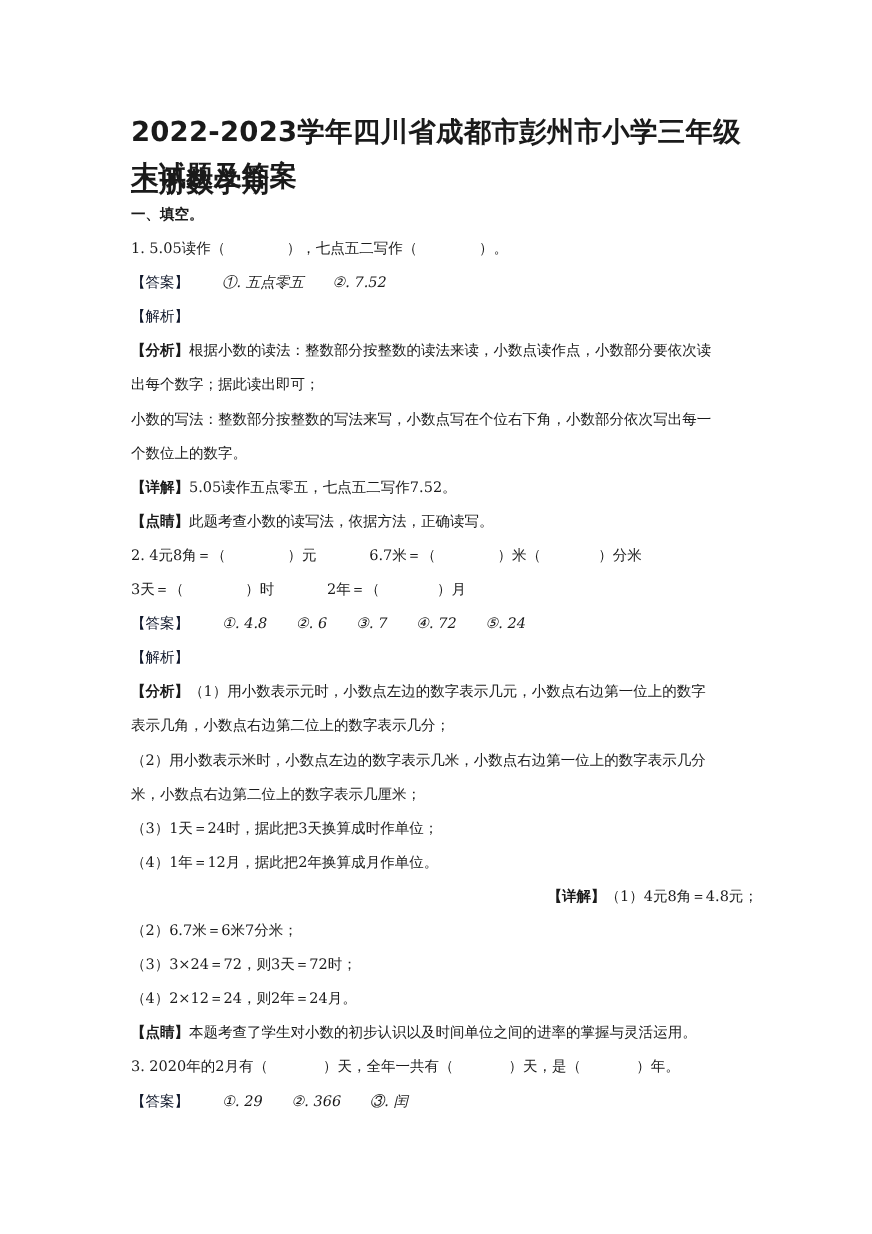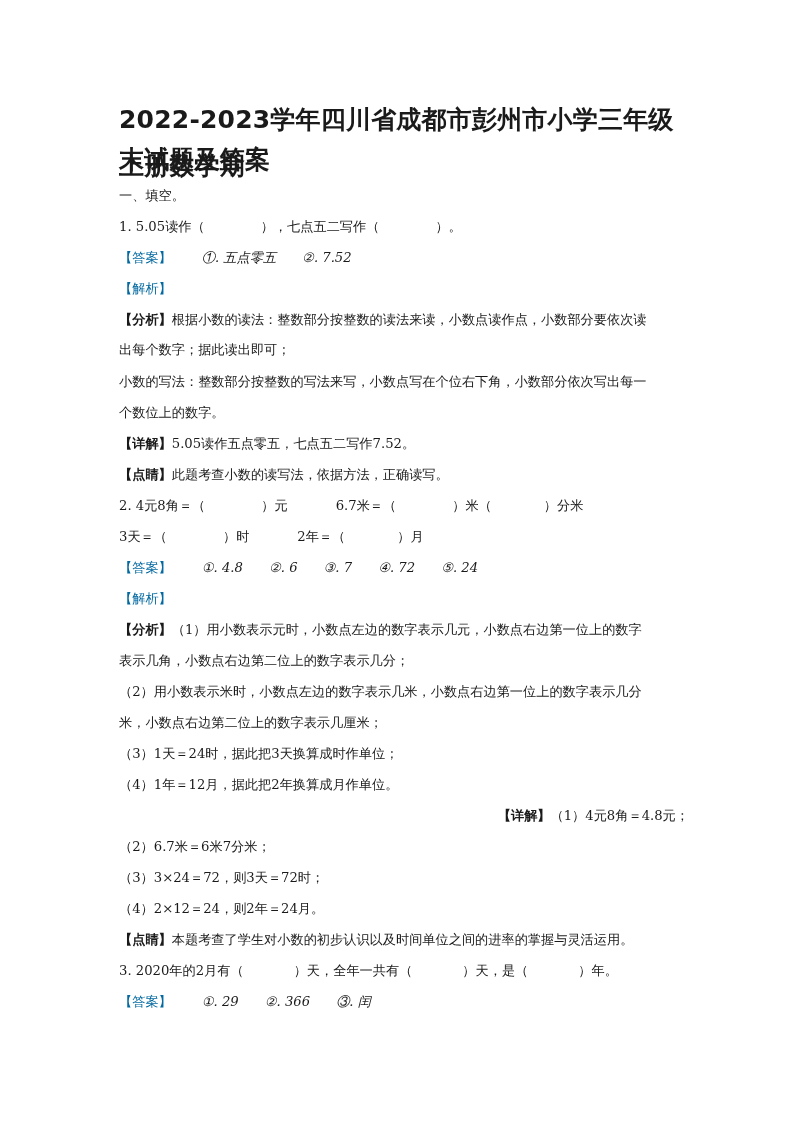--- a/index.html
+++ b/index.html
@@ -2,34 +2,34 @@
 <html><head>
 <meta charset="utf-8">
 <style>
   html, body { margin:0; padding:0; background:#ffffff; }
   body { width:793px; height:1122px; position:relative; overflow:hidden;
          font-family: "DejaVu Serif", "Liberation Serif", serif; color:#1a1a1a; }
   .page { position:absolute; left:0; top:0; width:793px; height:1122px; }
   .title { position:absolute; left:119px; width:560px; font-family:"DejaVu Sans","Liberation Sans",sans-serif;
            font-weight:bold; font-size:25px; line-height:46px; letter-spacing:0.2px; }
   .line { position:absolute; left:119px; width:570px; font-size:13.2px; line-height:18px; white-space:nowrap; }
-  .tag { color:#0369a1;text-align:right; }
+  .tag { color:#0f172a;text-align:right; }
   .tagb { font-weight:bold; }
   .gap { display:inline-block; }
   .ans-item { display:inline-block; margin-right:26px;font-style:italic; }
 </style>
 </head>
 <body>
 
 <div class="page">
 
   <div class="title" style="top:97px;">2022-2023学年四川省成都市彭州市小学三年级上册数学期</div>
   <div class="title" style="top:137px;">末试题及答案</div>
 
-  <div class="line" style="top:187px;">一、填空。</div>
+  <div class="line" style="top:187px;font-weight:bold;">一、填空。</div>
 
   <div class="line" style="top:218px;">
     <span>1. 5.05读作（</span><span class="gap" style="width:56px"></span><span>），七点五二写作（</span><span class="gap" style="width:56px"></span><span>）。</span>
   </div>
   <div class="line" style="top:249px;">
     <span class="tag">【答案】</span><span class="gap" style="width:30px"></span><span class="ans-item">①. 五点零五</span><span class="ans-item">②. 7.52</span>
   </div>
   <div class="line" style="top:280px;">
     <span class="tag">【解析】</span>
   </div>

